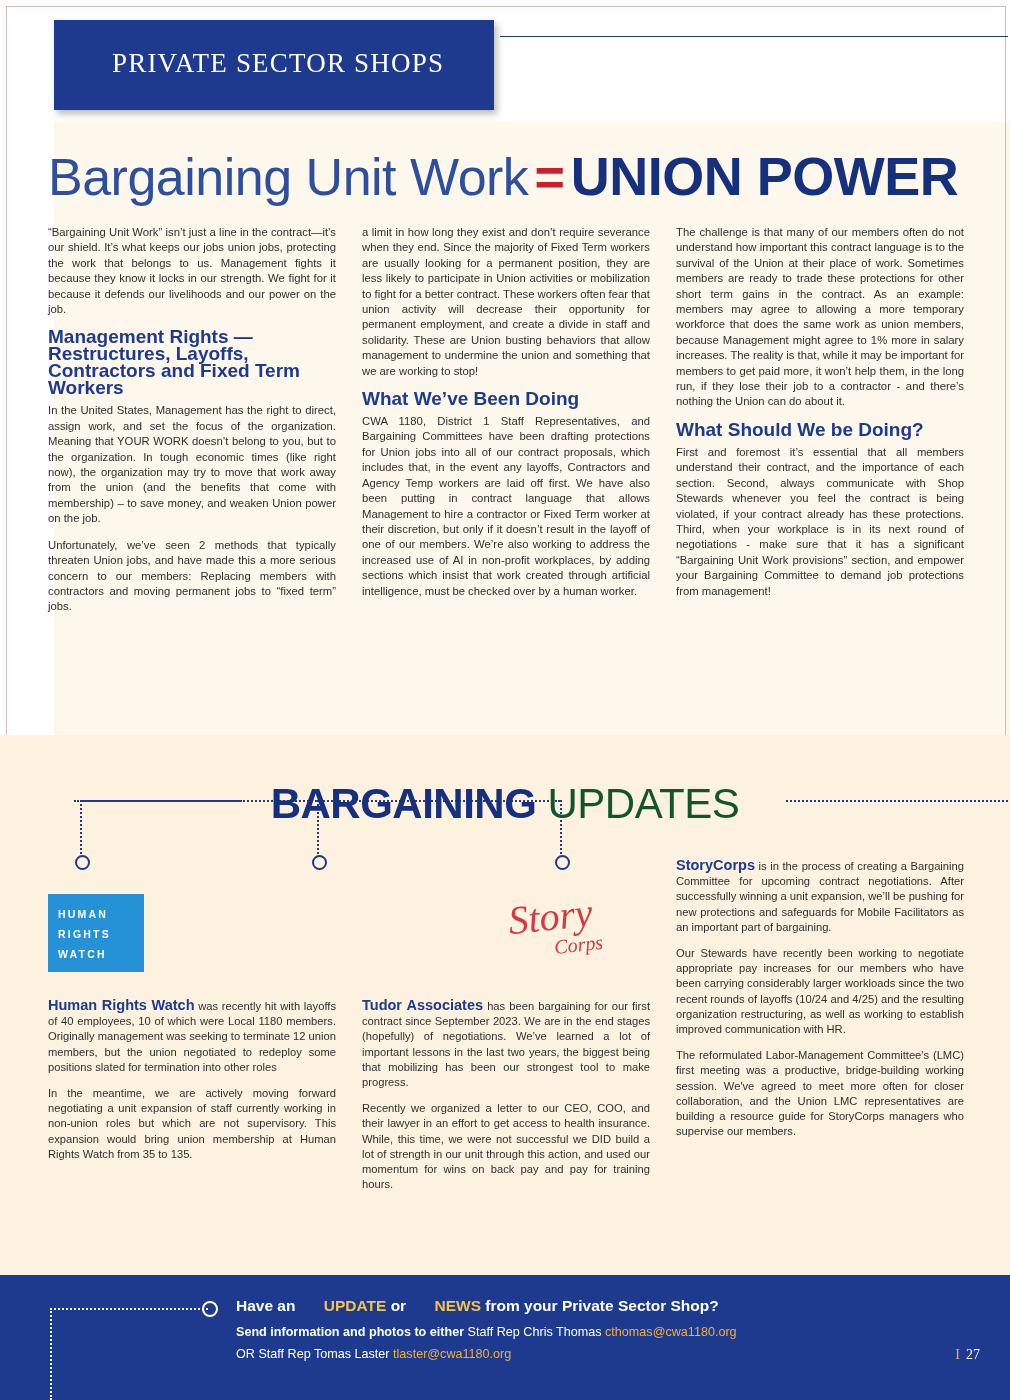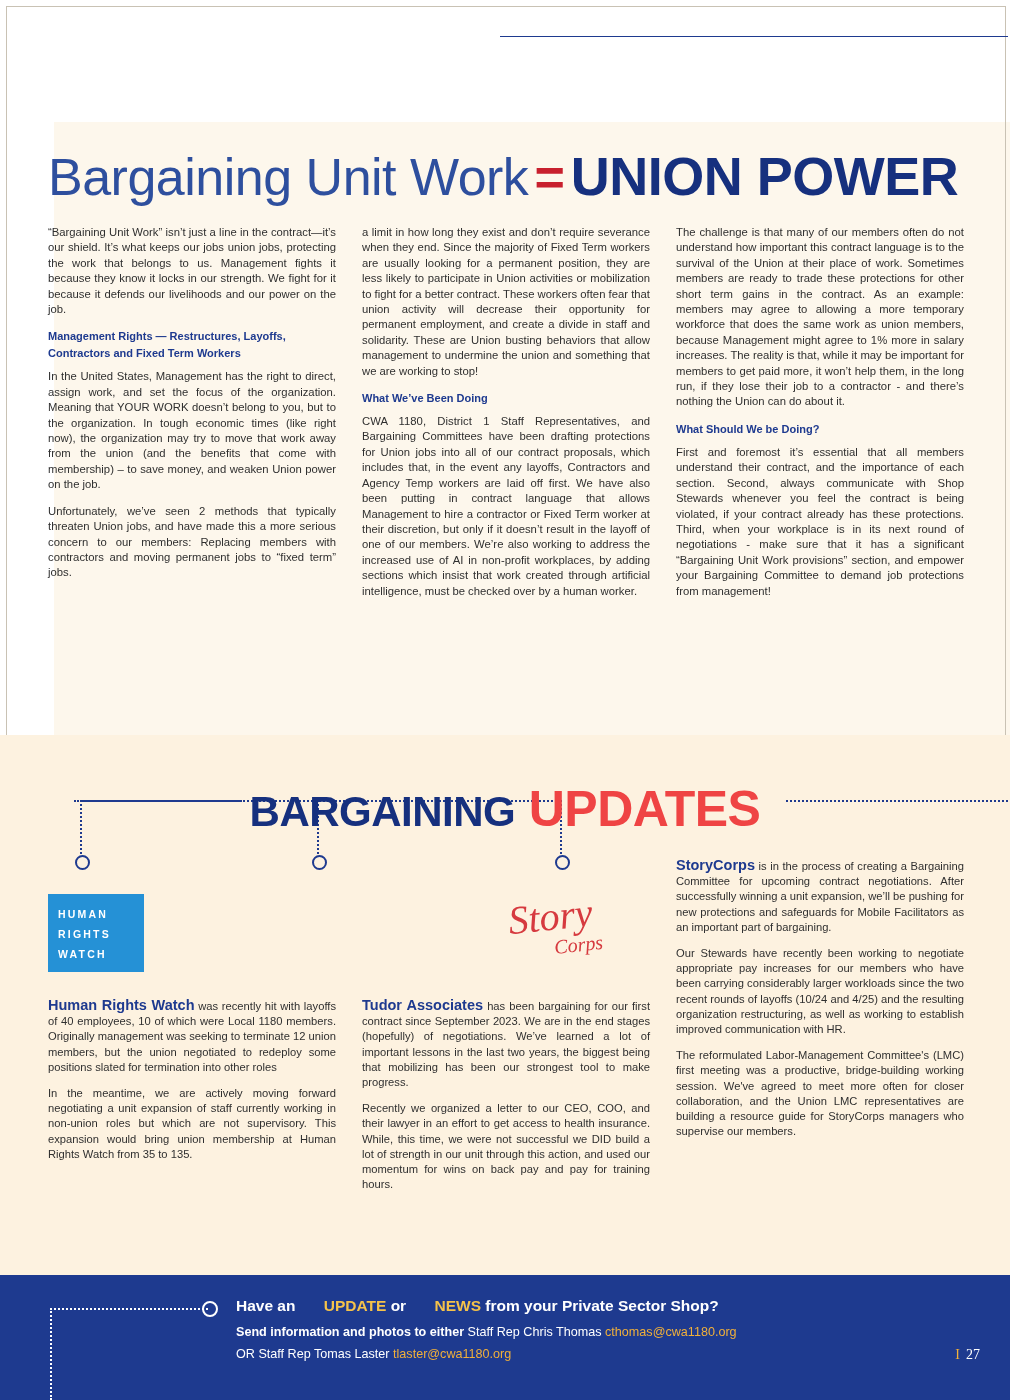--- a/index.html
+++ b/index.html
@@ -111,21 +111,21 @@
   .col3 { left: 628px; }
   .col p {
     margin: 0 0 11px 0;
     font-size: 11.3px;
     line-height: 15.4px;
     text-align: justify;
     color: #2f2f2f;
   }
   .col h3 {
     margin: 6px 0 7px 0;
-    font-size: 11px;
+    font-size: 19px;
     line-height: 17px;
     font-weight: 700;
     color: #1e3a8f;
   }
 
   
   .band {
     position: absolute;
     left: 0; top: 735px;
     width: 1010px; height: 540px;
@@ -138,23 +138,23 @@
     text-align: center;
     white-space: nowrap;
   }
   .band-title .b1 {
     font-size: 42px;
     font-weight: 700;
     color: #16307e;
     letter-spacing: -0.5px;
   }
   .band-title .b2 {
-    font-size: 50px;
-    font-weight: 700;
-    color: #ef4444;
+    font-size: 42px;
+    font-weight: 400;
+    color: #14532d;
     letter-spacing: -0.5px;
   }
   .dotline {
     position: absolute;
     height: 0;
     border-top: 2px dotted #1e3a8f;
   }
   .dot-l { left: 74px; top: 800px; width: 168px; }
   .dot-r { left: 786px; top: 800px; width: 222px; }
   .stem {
@@ -314,20 +314,23 @@
 </style>
 </head>
 <body>
 
 <div class="page">
 
   <div class="top-white"></div>
   <div class="left-white"></div>
   <div class="page-border"></div>
 
+  <div class="hdr-banner">
+    <span>PRIVATE SECTOR SHOPS</span>
+  </div>
   <div class="rule-top"></div>
 
   <div class="headline">
     <span class="light">Bargaining Unit Work</span><span class="eq">=</span><span class="bold">UNION POWER</span>
   </div>
 
   <div class="cols">
 
     <div class="col col1">
       <p>“Bargaining Unit Work” isn’t just a line in the contract—it’s our shield. It’s what keeps our jobs union jobs, protecting the work that belongs to us. Management fights it because they know it locks in our strength. We fight for it because it defends our livelihoods and our power on the job.</p>

